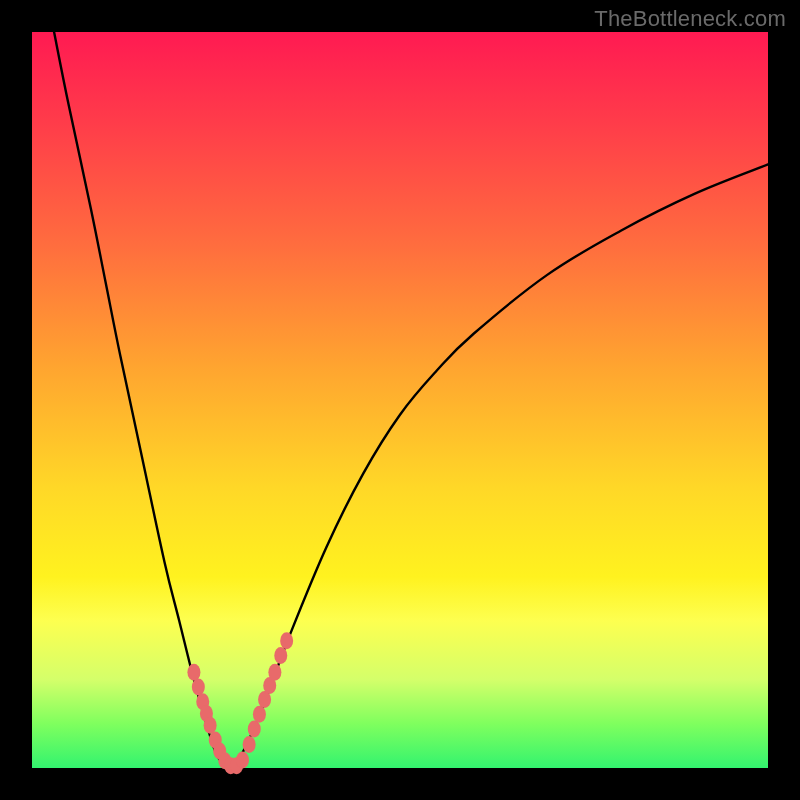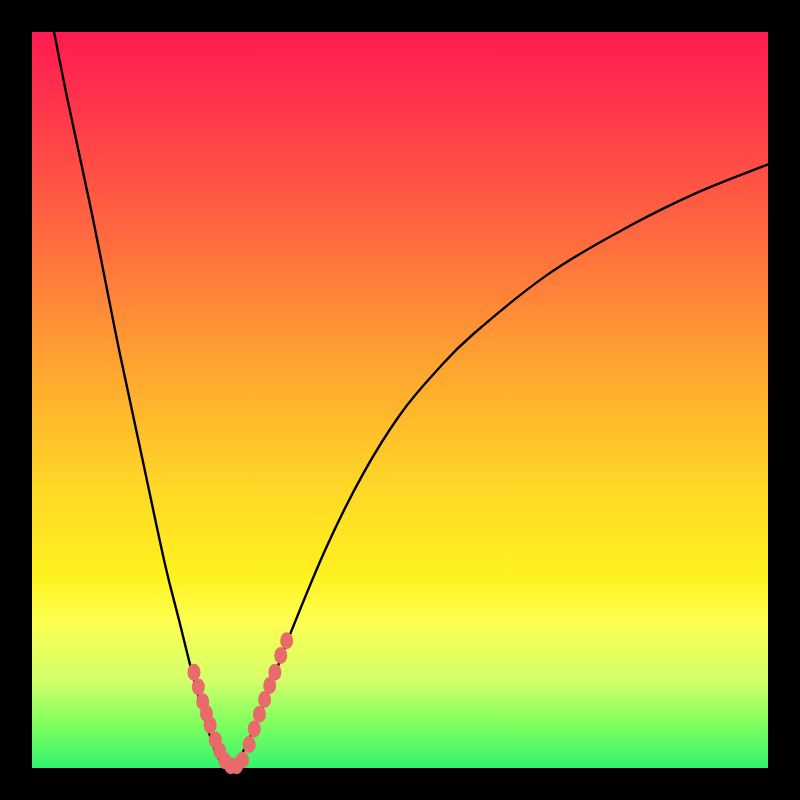--- a/index.html
+++ b/index.html
@@ -90,13 +90,14 @@
           <ellipse cx="222.27" cy="696.99" rx="6.5" ry="8.5" class="bead"></ellipse>
           <ellipse cx="227.42" cy="682.27" rx="6.5" ry="8.5" class="bead"></ellipse>
           <ellipse cx="232.58" cy="667.55" rx="6.5" ry="8.5" class="bead"></ellipse>
           <ellipse cx="237.73" cy="653.57" rx="6.5" ry="8.5" class="bead"></ellipse>
           <ellipse cx="242.88" cy="640.32" rx="6.5" ry="8.5" class="bead"></ellipse>
           <ellipse cx="248.77" cy="623.39" rx="6.5" ry="8.5" class="bead"></ellipse>
           <ellipse cx="254.66" cy="608.67" rx="6.5" ry="8.5" class="bead"></ellipse>
         </g>
     </svg>
   </div>
+  <div class="watermark">TheBottleneck.com</div>
 </div>
 
 </body></html>

